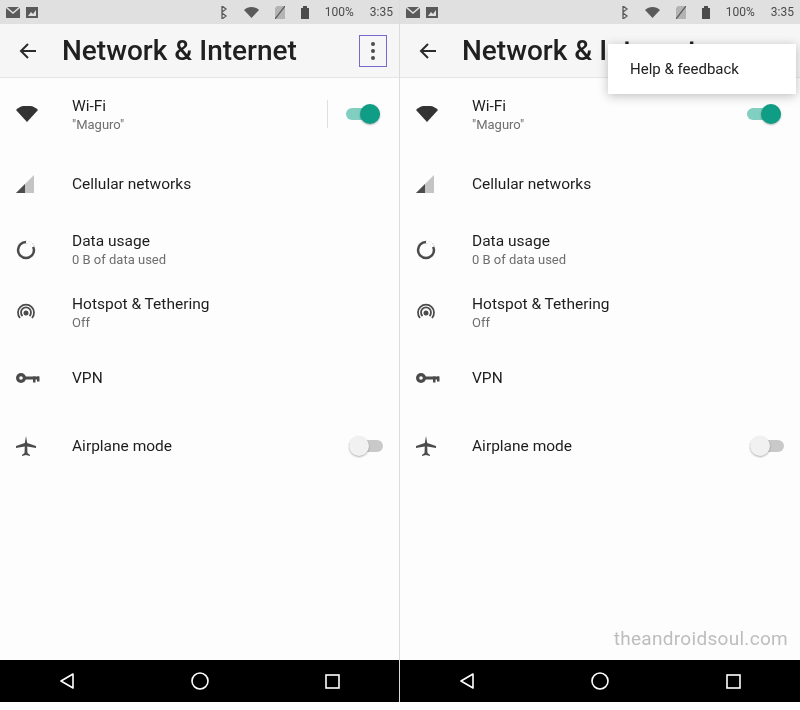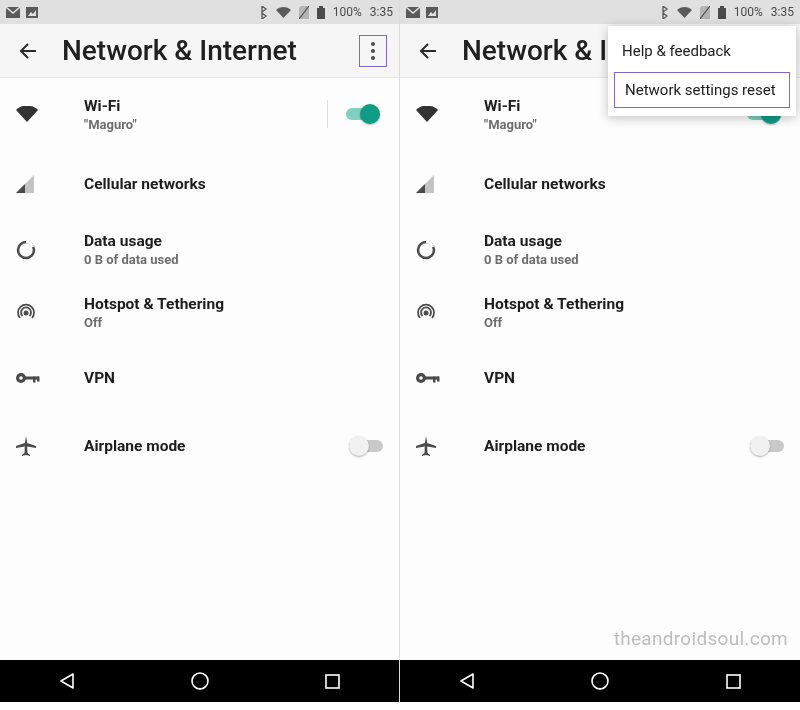--- a/index.html
+++ b/index.html
@@ -2,46 +2,46 @@
 <html><head>
 <meta charset="utf-8">
 <style>
   * { margin: 0; padding: 0; box-sizing: border-box; font-family: Roboto, Arial, sans-serif; -webkit-font-smoothing: antialiased; }
   body { width: 800px; height: 710px; background: #fff; position: relative; }
   .dual { display: flex; width: 800px; height: 702px; }
   .screen { width: 400px; height: 702px; position: relative; background: #fdfdfd; border-right: 1px solid #dcdcdc; display: flex; flex-direction: column; }
   .screen:last-child { border-right: none; }
   .status-bar { height: 24px; background: #e0e0e0; display: flex; align-items: center; justify-content: space-between; padding: 0 6px; font-size: 12px; color: #4b4b4b; }
   .status-left { display: flex; gap: 6px; align-items: center; }
-  .status-right { display: flex; gap: 8px; align-items: center; text-align: right; }
+  .status-right { display: flex; gap: 16px; align-items: center; text-align: right; }
   .status-bar svg { display: block; }
   .app-bar { height: 54px; background: #f6f6f6; display: flex; align-items: center; padding: 0 12px; border-bottom: 1px solid #e6e6e6; position: relative; }
   .back-btn { width: 32px; height: 32px; display: flex; align-items: center; justify-content: center; cursor: pointer; }
   .app-title { font-size: 28px; font-weight: 500; color: #202020; margin-left: 18px; white-space: nowrap; overflow: hidden; }
   .overflow-btn { margin-left: auto; width: 28px; height: 32px; display: flex; align-items: center; justify-content: center; cursor: pointer; }
   .overflow-highlight { border: 1px solid #7b68c9; }
   .content { flex: 1; background: #fdfdfd; overflow: hidden; position: relative; }
   .row { display: flex; align-items: center; padding: 14px 16px 14px 16px; cursor: pointer; }
   .row-icon { width: 40px; height: 24px; display: flex; align-items: center; justify-content: flex-start; color: #5a5a5a; }
-  .row-text { flex: 1; margin-left: 28px; font-weight: bold; }
+  .row-text { flex: 1; margin-left: 16px; }
   .row-title { font-size: 15.5px; color: #1d1d1d; }
   .row-sub { font-size: 13px; color: #6e6e6e; margin-top: 2px; }
   .row-action { width: 56px; display: flex; justify-content: flex-end; align-items: center; }
   .wifi-divider { position: absolute; top: 8px; bottom: 8px; left: 0; width: 1px; background: #e0e0e0; }
   .wifi-action-wrap { position: relative; width: 72px; display: flex; justify-content: center; align-items: center; height: 44px; }
   .switch { position: relative; width: 34px; height: 20px; }
   .switch-track { position: absolute; left: 0; top: 4px; width: 34px; height: 12px; border-radius: 7px; }
   .switch-thumb { position: absolute; top: 0; width: 20px; height: 20px; border-radius: 50%; box-shadow: 0 1px 2px rgba(0,0,0,.3); }
   .switch.on .switch-track { background: #80cfc1; }
   .switch.on .switch-thumb { background: #0f9d86; left: 14px; }
   .switch.off .switch-track { background: #c9c9c9; }
   .switch.off .switch-thumb { background: #f1f1f1; left: 0; }
   .nav-bar { height: 42px; background: #000; display: flex; align-items: center; justify-content: space-around; }
   .nav-btn { width: 80px; height: 42px; display: flex; align-items: center; justify-content: center; cursor: pointer; }
-  .overflow-menu { position: absolute; top: 26px; right: 4px; width: 188px; background: #fff; box-shadow: 0 2px 10px rgba(0,0,0,.25); padding: 6px 0; z-index: 10; }
+  .overflow-menu { position: absolute; top: 44px; right: 4px; width: 188px; background: #fff; box-shadow: 0 2px 10px rgba(0,0,0,.25); padding: 6px 8px; z-index: 10; }
   .overflow-item { padding: 10px 14px; font-size: 15px; color: #202020; cursor: pointer; }
   .overflow-item.highlight { border: 1px solid #7b68c9; margin: 2px 6px; padding: 8px 10px; }
   .watermark { position: absolute; right: 12px; bottom: 10px; font-size: 19px; color: #bdbdbd; letter-spacing: .3px; }
 </style>
 </head>
 <body>
 
 <div class="dual">
 
   <div class="screen">
@@ -263,21 +263,20 @@
       <div class="back-btn">
         <svg width="20" height="20">
             <path d="M10 3 L3 10 L10 17 M3 10 L18 10" fill="none" stroke="#2b2b2b" stroke-width="2"></path>
           </svg>
       </div>
       <div class="app-title">Network &amp; Internet</div>
     </div>
 
     <div class="overflow-menu">
       <div class="overflow-item">Help &amp; feedback</div>
-      <div class="overflow-item highlight">Network settings reset</div>
     </div>
 
     <div class="content">
       <div class="row" style="padding-right:0">
         <span class="row-icon">
             <svg width="22" height="16">
               <path d="M11 16 L0 4 C6 -2 16 -2 22 4 Z" fill="#333"></path>
             </svg>
           </span>
         <div class="row-text">

